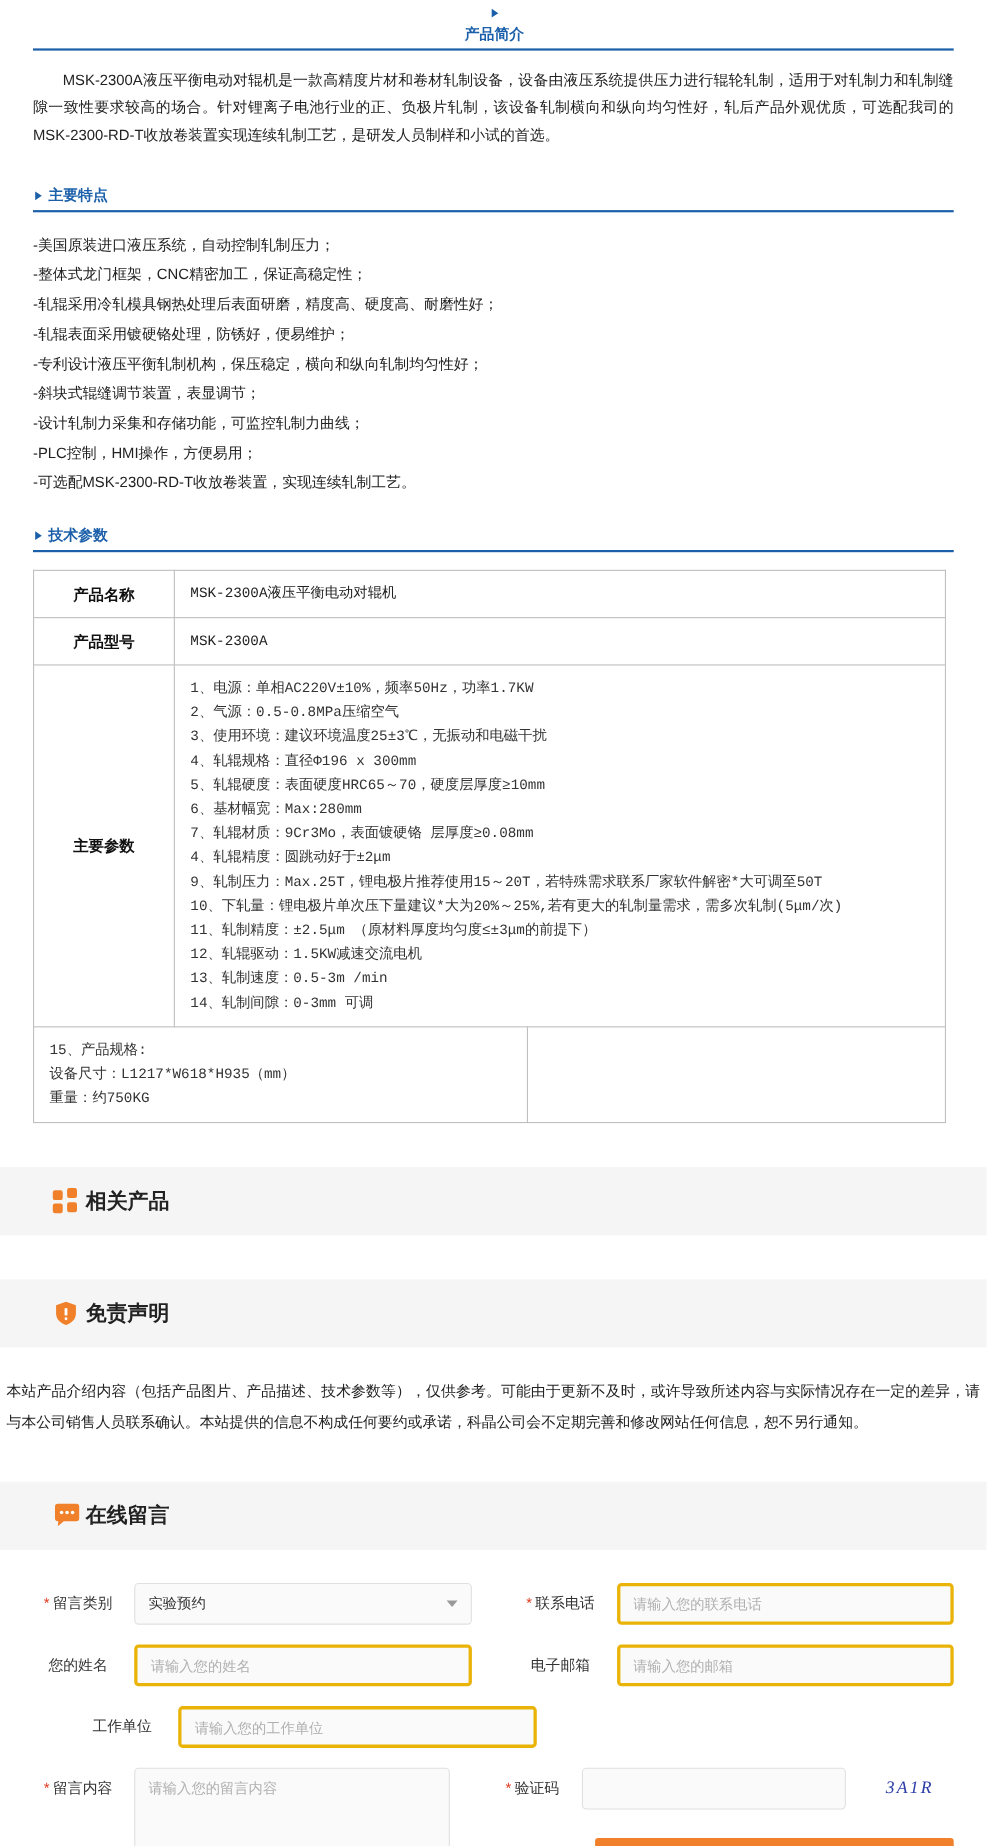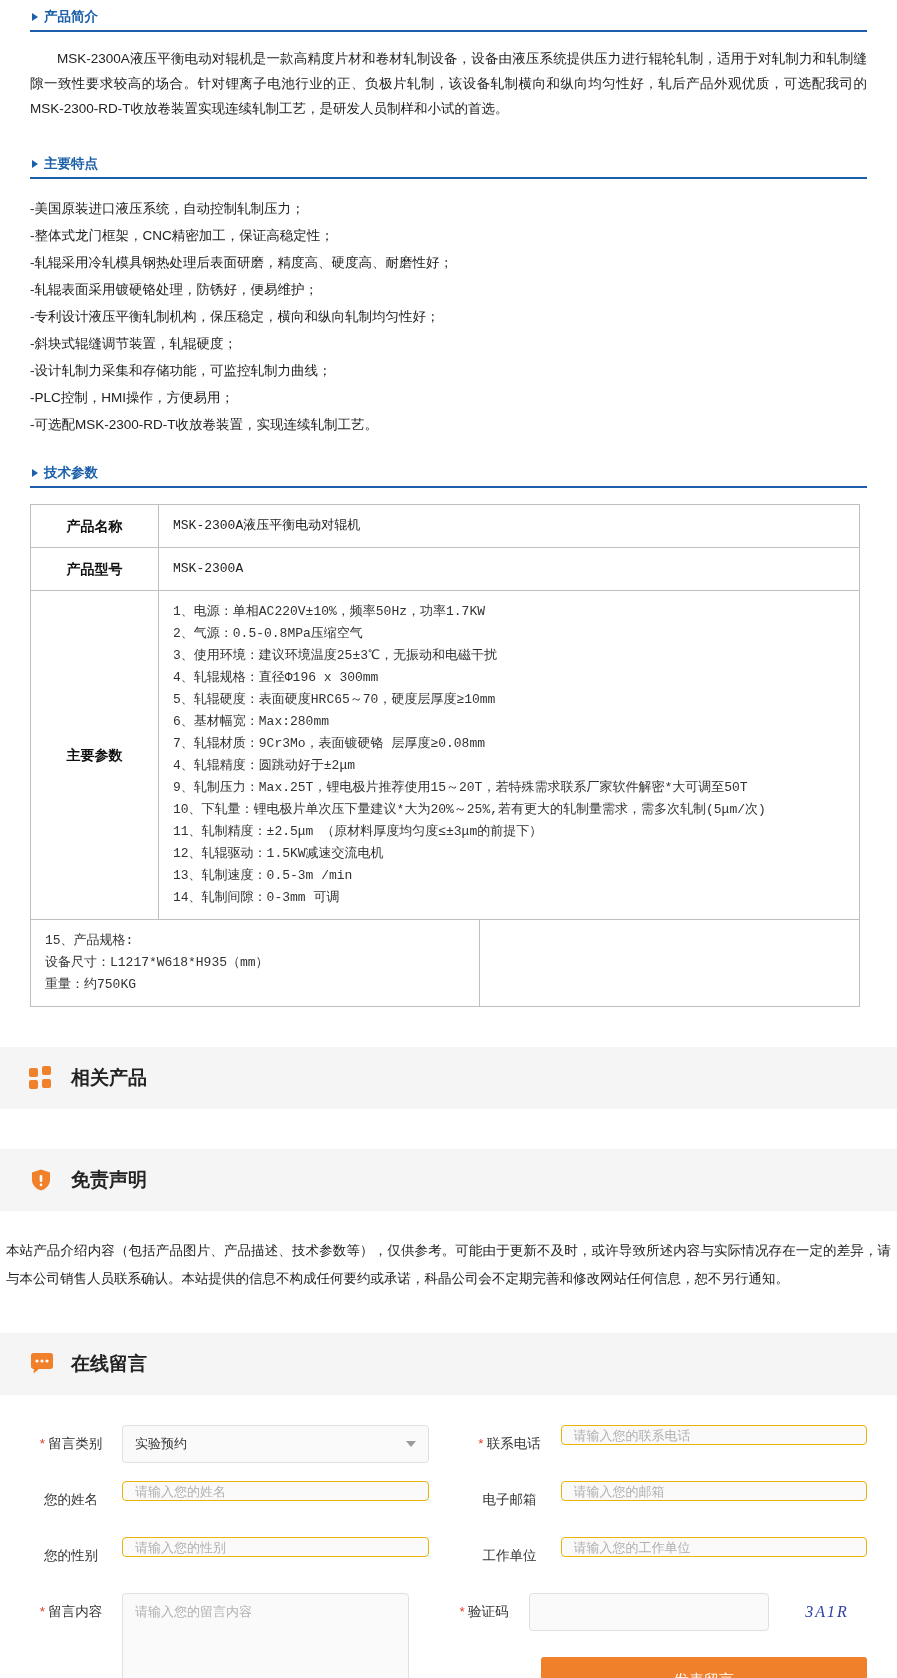--- a/index.html
+++ b/index.html
@@ -28,21 +28,21 @@
     align-items: center;
     gap: 6px;
   }
   .sec-head .tri {
     display: inline-block;
     width: 0; height: 0;
     border-left: 6px solid #1b5faa;
     border-top: 4px solid transparent;
     border-bottom: 4px solid transparent;
   }
-  .sec-head.first { margin-top: 8px; }
+  .sec-head.first { margin-top: 8px; flex-direction: column; }
 
   .intro {
     margin: 14px 30px 0 30px;
     font-size: 13.5px;
     line-height: 25px;
     text-indent: 2em;
     color: #222;
     text-align: justify;
   }
 
@@ -87,22 +87,22 @@
   td.sizecell div { white-space: pre; }
   td.blank { width: 380px; }
 
   
   .banner {
     margin-top: 40px;
     background: #f5f5f5;
     height: 62px;
     display: flex;
     align-items: center;
-    padding-left: 29px;
-    gap: 18px;
+    padding-left: 48px;
+    gap: 6px;
   }
   .banner .title {
     font-size: 19px;
     font-weight: bold;
     color: #222;
   }
   .ic {
     width: 24px; height: 24px;
     display: inline-block;
     position: relative;
@@ -151,22 +151,22 @@
     padding-right: 10px;
     font-size: 13.5px;
     color: #333;
     line-height: 38px;
     white-space: nowrap;
   }
   .flabel .req { color: #e03a20; margin-right: 3px; }
   .fctl { flex: 1; position: relative; }
   .fctl input[type=text] {
     width: 100%;
-    height: 20px;
-    border: 1px solid #eab308;
+    height: 38px;
+    border: 3px solid #eab308;
     background: #fafafa;
     border-radius: 4px;
     padding: 0 12px;
     font-size: 13px;
     color: #333;
     font-family: "Liberation Sans", sans-serif;
     outline: none;
   }
   .fctl input::placeholder { color: #b0b0b0; }
   .selectbox {
@@ -253,21 +253,21 @@
   <div class="sec-head">
     <span class="tri"></span>
     <span>主要特点</span>
   </div>
   <div class="features">
     <div>-美国原装进口液压系统，自动控制轧制压力；</div>
     <div>-整体式龙门框架，CNC精密加工，保证高稳定性；</div>
     <div>-轧辊采用冷轧模具钢热处理后表面研磨，精度高、硬度高、耐磨性好；</div>
     <div>-轧辊表面采用镀硬铬处理，防锈好，便易维护；</div>
     <div>-专利设计液压平衡轧制机构，保压稳定，横向和纵向轧制均匀性好；</div>
-    <div>-斜块式辊缝调节装置，轧辊硬度；</div>
+    <div>-斜块式辊缝调节装置，表显调节；</div>
     <div>-设计轧制力采集和存储功能，可监控轧制力曲线；</div>
     <div>-PLC控制，HMI操作，方便易用；</div>
     <div>-可选配MSK-2300-RD-T收放卷装置，实现连续轧制工艺。</div>
   </div>
 
   <div class="gap-b"></div>
 
   <div class="sec-head">
     <span class="tri"></span>
     <span>技术参数</span>
@@ -381,26 +381,20 @@
       </div>
       <div class="fcell col-right">
         <div class="flabel">电子邮箱</div>
         <div class="fctl">
           <input type="text" placeholder="请输入您的邮箱" style="">
         </div>
       </div>
     </div>
 
     <div class="frow">
-      <div class="fcell col-left">
-        <div class="flabel">您的性别</div>
-        <div class="fctl">
-          <input type="text" placeholder="请输入您的性别" style="">
-        </div>
-      </div>
       <div class="fcell col-right">
         <div class="flabel">工作单位</div>
         <div class="fctl">
           <input type="text" placeholder="请输入您的工作单位" style="">
         </div>
       </div>
     </div>
 
     <div class="frow">
       <div class="fcell col-left">

